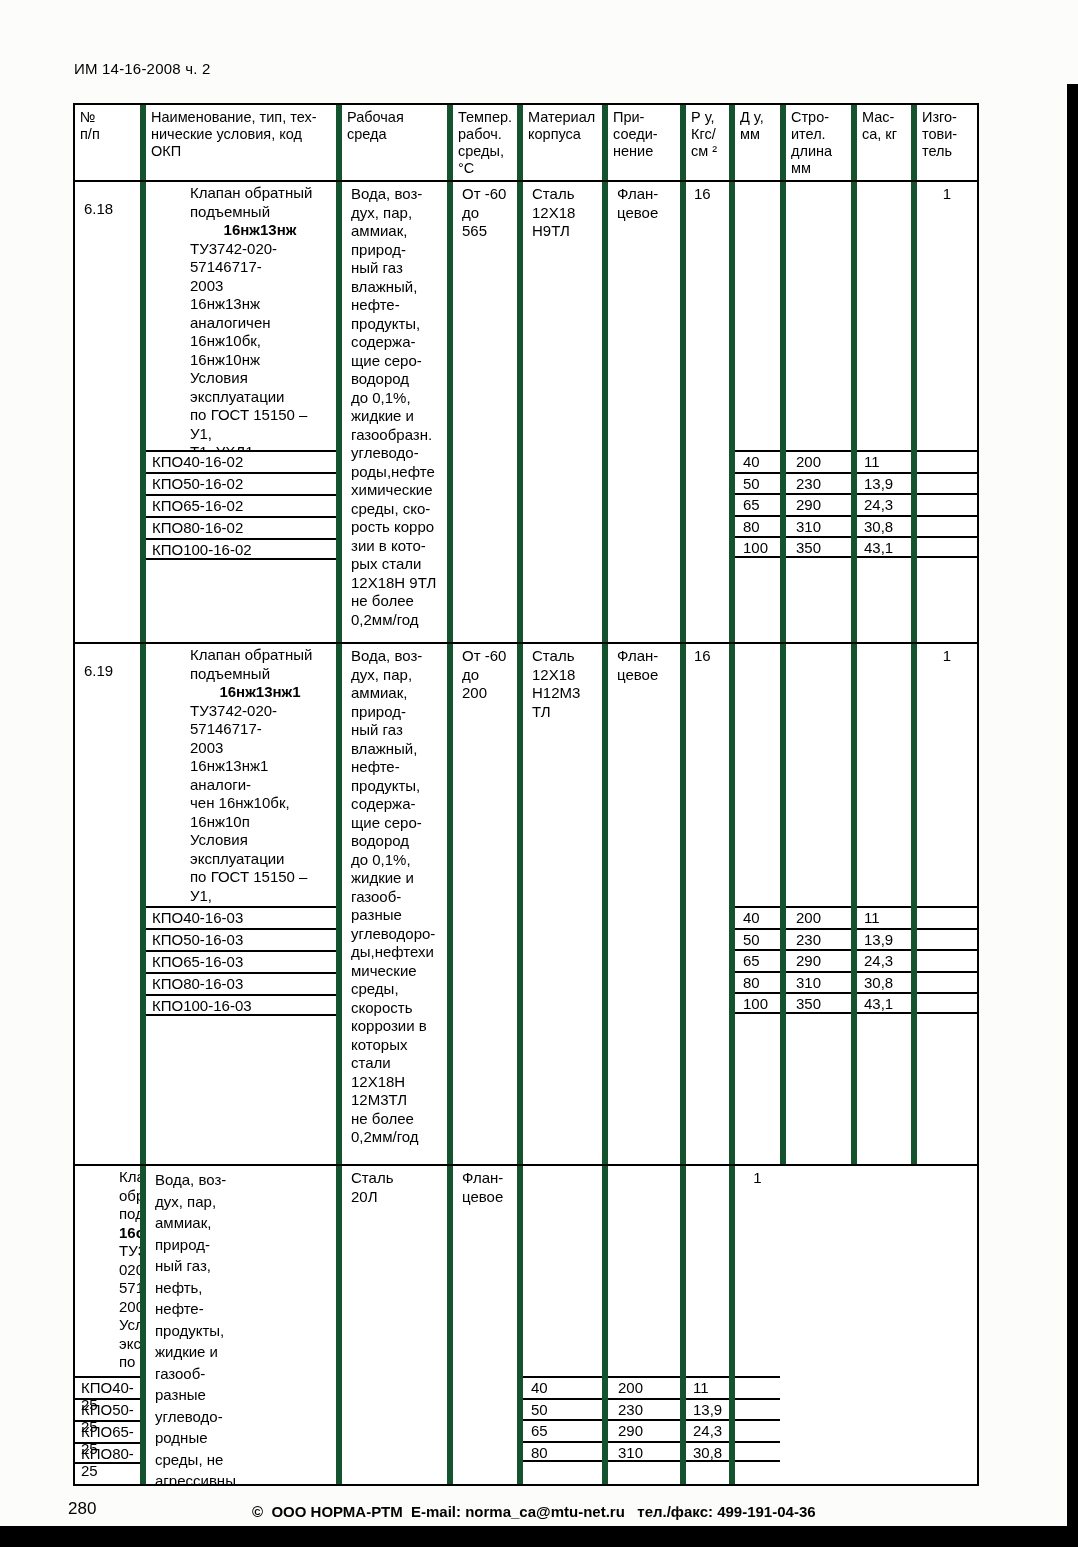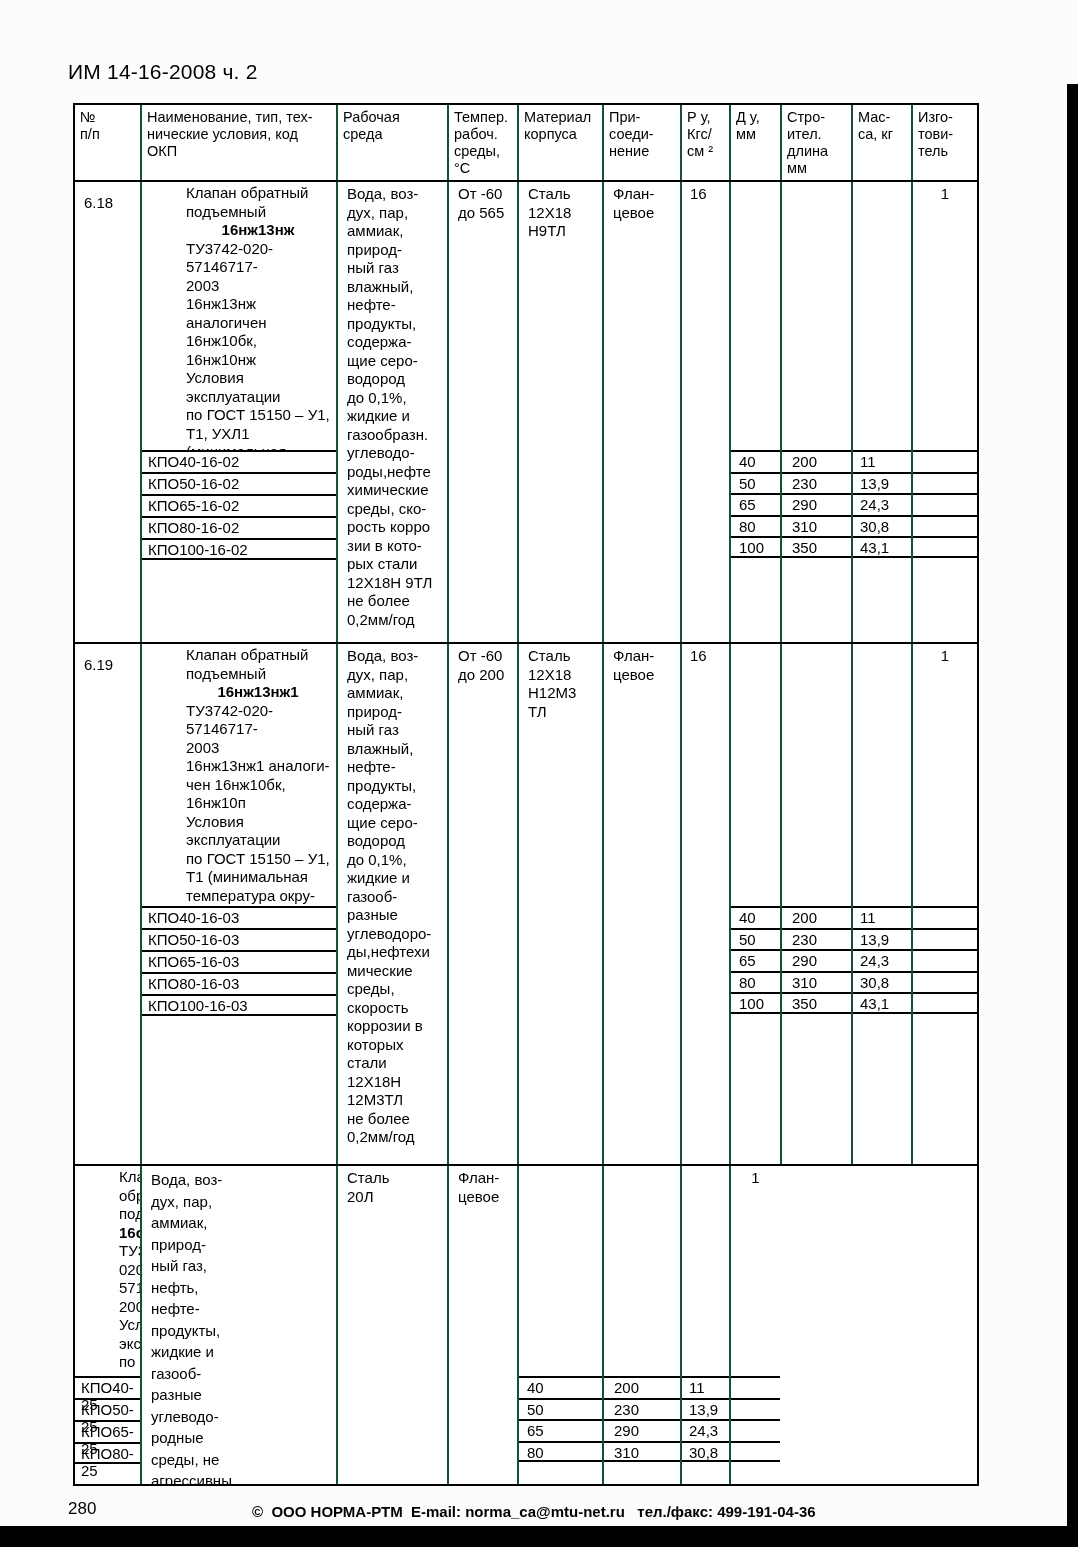--- a/index.html
+++ b/index.html
@@ -1,41 +1,41 @@
 <!DOCTYPE html>
 <html><head>
 <meta charset="utf-8">
 <style>
   html,body{margin:0;padding:0;background:#9a9a9a;}
   .page{position:relative;width:1078px;height:1547px;background:#fcfcfa;color:#000;
         font-family:"Liberation Sans",sans-serif;overflow:hidden;}
-  .doc-ref{position:absolute;left:68px;top:60px;font-size:21px;letter-spacing:.2px;}
+  .doc-ref{position:absolute;left:74px;top:60px;font-size:15px;letter-spacing:.2px;}
 
   .tbl{position:absolute;left:73px;top:103px;width:902px;border:2px solid #000;background:#fff;}
   .grid{display:grid;grid-template-columns:65px 196px 111px 70px 85px 78px 49px 51px 71px 60px 1fr;}
   .sec{border-top:2px solid #000;}
-  .c{border-left:2px solid #14532d;overflow:hidden;box-sizing:border-box;font-size:15px;line-height:18.5px;}
+  .c{border-left:6px solid #14532d;overflow:hidden;box-sizing:border-box;font-size:15px;line-height:18.5px;}
   .grid .c:first-child{border-left:none;}
   .pre{white-space:pre-line;}
   .pad{padding:3px 9px;}
   .header{height:75px;}
   .th{padding:4px 5px;font-size:14.5px;line-height:17px;}
 
   .c-name{padding:0;}
   .name-text{padding:2px 6px;box-sizing:border-box;overflow:hidden;margin-left:38px;}
   .code{text-align:center;font-weight:bold;}
   .mrow{height:22px;border-top:2px solid #000;padding:1px 6px;box-sizing:border-box;line-height:17px;}
   .mrow.last{border-bottom:2px solid #000;}
 
   .vsp{box-sizing:border-box;}
   .vrow{height:21.5px;border-top:2px solid #000;box-sizing:border-box;padding:1px 0 0 8px;line-height:17px;}
   .vrow.last{border-bottom:2px solid #000;}
   .c-len .vrow{padding-left:10px;}
   .c-mass .vrow{padding-left:7px;}
-  .c-num{padding:12px 0 0 9px;}
+  .c-num{padding:18px 0 0 9px;}
   .c-pu{padding:3px 0 0 8px;}
   .c-maker{padding:0;}
   .c-maker .vsp{text-align:center;padding-top:3px;}
   .lh-big{line-height:21.5px;}
 
   .bar-right{position:absolute;top:84px;right:0;width:11px;height:1463px;background:#000;}
   .bar-bottom{position:absolute;left:0;bottom:0;width:1078px;height:21px;background:#000;}
 
   .pageno{position:absolute;left:68px;top:1499px;font-size:17px;}
   .copy{position:absolute;left:252px;top:1503px;font-size:15px;font-weight:bold;white-space:pre;}

